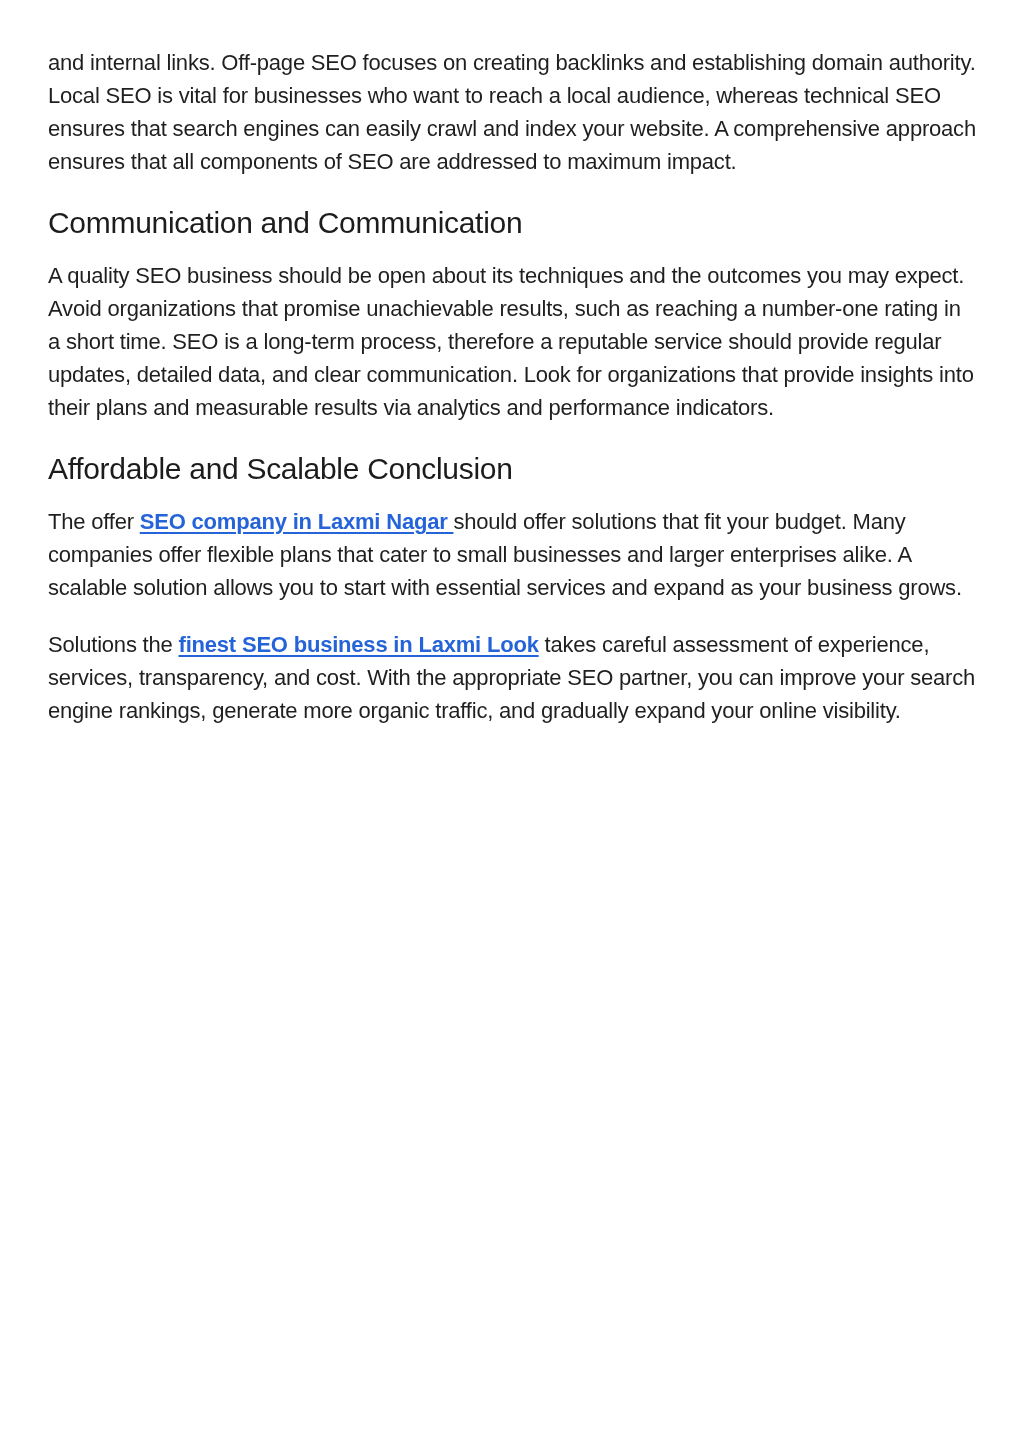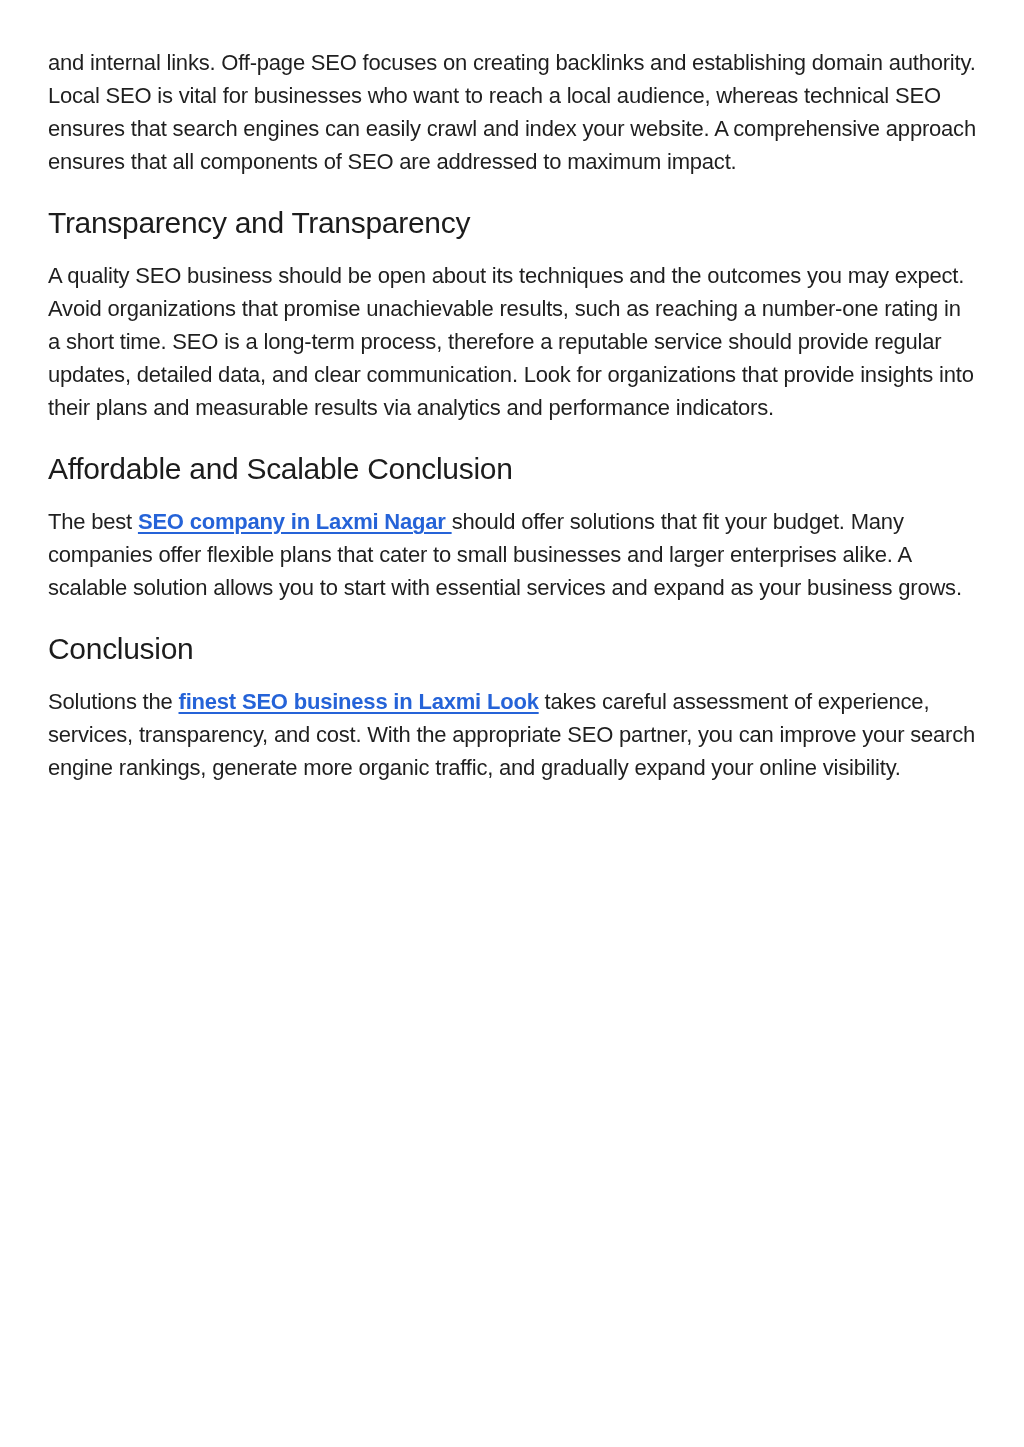--- a/index.html
+++ b/index.html
@@ -47,25 +47,24 @@
     margin-top: 16px;
   }
 </style>
 </head>
 <body>
 
 <div class="page">
 
   <p class="body-para">and internal links. Off-page SEO focuses on creating backlinks and establishing domain authority. Local SEO is vital for businesses who want to reach a local audience, whereas technical SEO ensures that search engines can easily crawl and index your website. A comprehensive approach ensures that all components of SEO are addressed to maximum impact.</p>
 
-  <h2 class="section-heading">Transparency and Transparency</h2>
+  <h2 class="section-heading">Communication and Communication</h2>
 
   <p class="body-para">A quality SEO business should be open about its techniques and the outcomes you may expect. Avoid organizations that promise unachievable results, such as reaching a number-one rating in a short time. SEO is a long-term process, therefore a reputable service should provide regular updates, detailed data, and clear communication. Look for organizations that provide insights into their plans and measurable results via analytics and performance indicators.</p>
 
   <h2 class="section-heading">Affordable and Scalable Conclusion</h2>
 
-  <p class="body-para"><span>The best </span><a class="doc-link">SEO company in Laxmi Nagar </a><span>should offer solutions that fit your budget. Many companies offer flexible plans that cater to small businesses and larger enterprises alike. A scalable solution allows you to start with essential services and expand as your business grows.</span></p>
+  <p class="body-para"><span>The offer </span><a class="doc-link">SEO company in Laxmi Nagar </a><span>should offer solutions that fit your budget. Many companies offer flexible plans that cater to small businesses and larger enterprises alike. A scalable solution allows you to start with essential services and expand as your business grows.</span></p>
 
-  <h2 class="section-heading">Conclusion</h2>
 
   <p class="body-para"><span>Solutions the </span><a class="doc-link">finest SEO business in Laxmi Look</a><span> takes careful assessment of experience, services, transparency, and cost. With the appropriate SEO partner, you can improve your search engine rankings, generate more organic traffic, and gradually expand your online visibility.</span></p>
 
 </div>
 
 </body></html>

